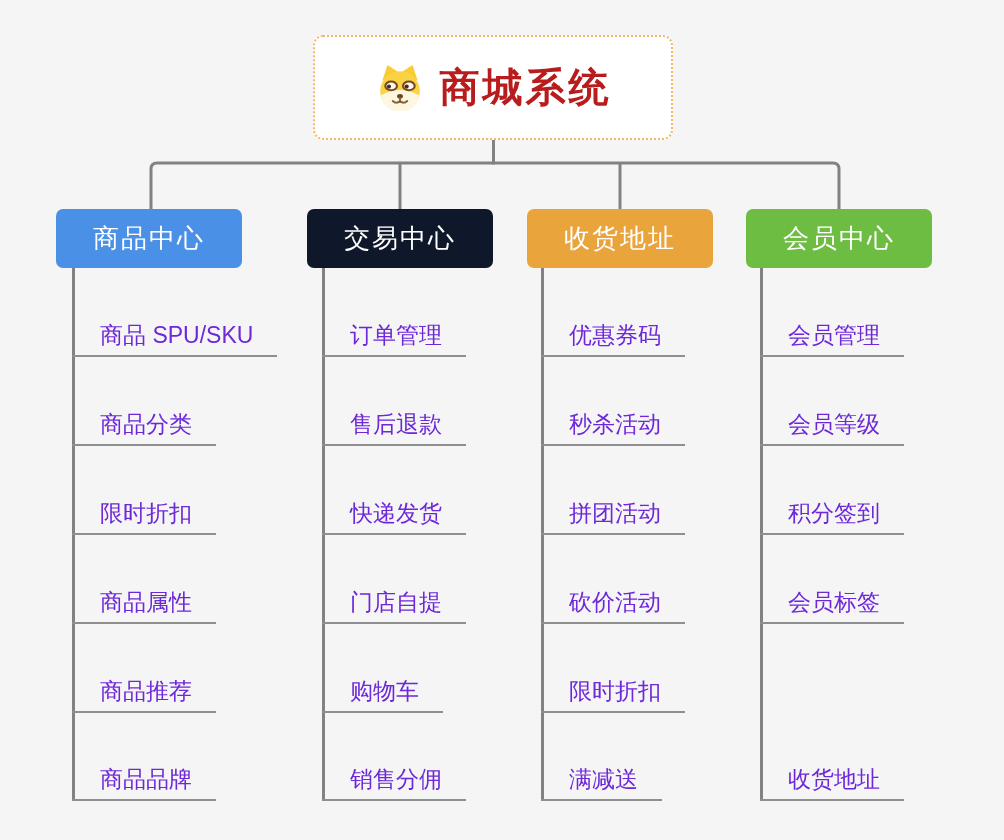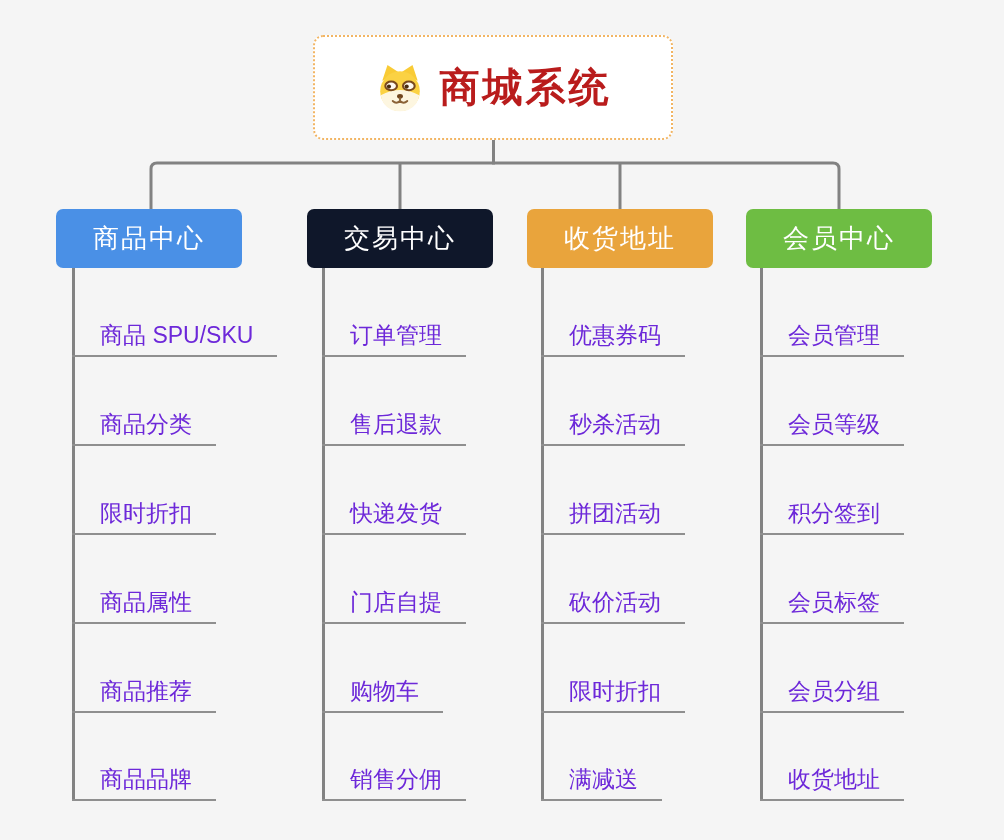--- a/index.html
+++ b/index.html
@@ -169,17 +169,16 @@
     <div class="leaf r4">砍价活动</div>
     <div class="leaf r5">限时折扣</div>
     <div class="leaf r6">满减送</div>
   </div>
 
   <div class="col c4">
     <div class="leaf r1">会员管理</div>
     <div class="leaf r2">会员等级</div>
     <div class="leaf r3">积分签到</div>
     <div class="leaf r4">会员标签</div>
-    <div class="leaf r5">会员分组</div>
     <div class="leaf r6">收货地址</div>
   </div>
 
 </div>
 
 </body></html>

